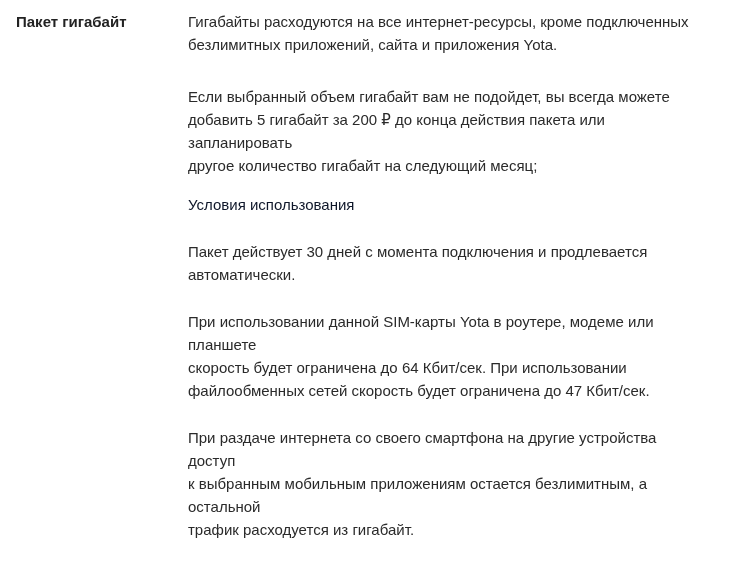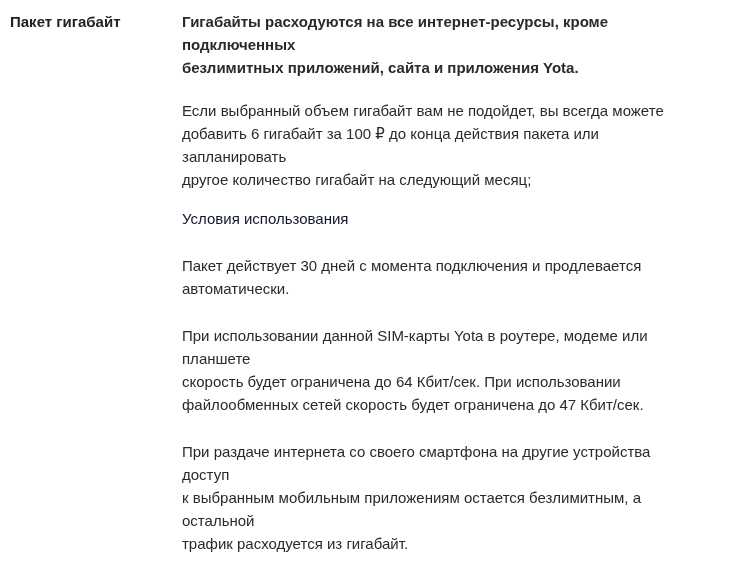--- a/index.html
+++ b/index.html
@@ -5,21 +5,21 @@
   html, body {
     margin: 0;
     padding: 0;
     background: #ffffff;
   }
   .page {
     width: 744px;
     height: 583px;
     background: #ffffff;
     box-sizing: border-box;
-    padding: 10px 10px 0 10px;
+    padding: 10px 10px 0 16px;
     font-family: "Liberation Sans", "DejaVu Sans", sans-serif;
     color: #2a2a2a;
     overflow: hidden;
   }
   .row {
     display: flex;
     align-items: flex-start;
   }
   .label-col {
     width: 172px;
@@ -38,22 +38,21 @@
     max-width: 510px;
   }
   .para {
     font-size: 15px;
     line-height: 23px;
     color: #2a2a2a;
     margin: 0 0 24px 0;
     white-space: pre-line;
   }
   .para.first {
-    margin-bottom: 20px;
-    font-weight: bold;
+    margin-bottom: 29px;
   }
   .para.pre-muted {
     margin-bottom: 16px;
   }
   .para.muted {
     color: #0f172a;
   }
 </style>
 </head>
 <body>
@@ -63,21 +62,21 @@
 
     <div class="label-col">
       <h3 class="section-title">Пакет гигабайт</h3>
     </div>
 
     <div class="content-col">
       <p class="para first">Гигабайты расходуются на все интернет-ресурсы, кроме подключенных
 безлимитных приложений, сайта и приложения Yota.</p>
 
       <p class="para pre-muted">Если выбранный объем гигабайт вам не подойдет, вы всегда можете
-добавить 6 гигабайт за 100 ₽ до конца действия пакета или запланировать
+добавить 5 гигабайт за 200 ₽ до конца действия пакета или запланировать
 другое количество гигабайт на следующий месяц;</p>
 
       <p class="para muted">Условия использования</p>
 
       <p class="para">Пакет действует 30 дней с момента подключения и продлевается
 автоматически.</p>
 
 
 
       <p class="para">При использовании данной SIM-карты Yota в роутере, модеме или планшете

